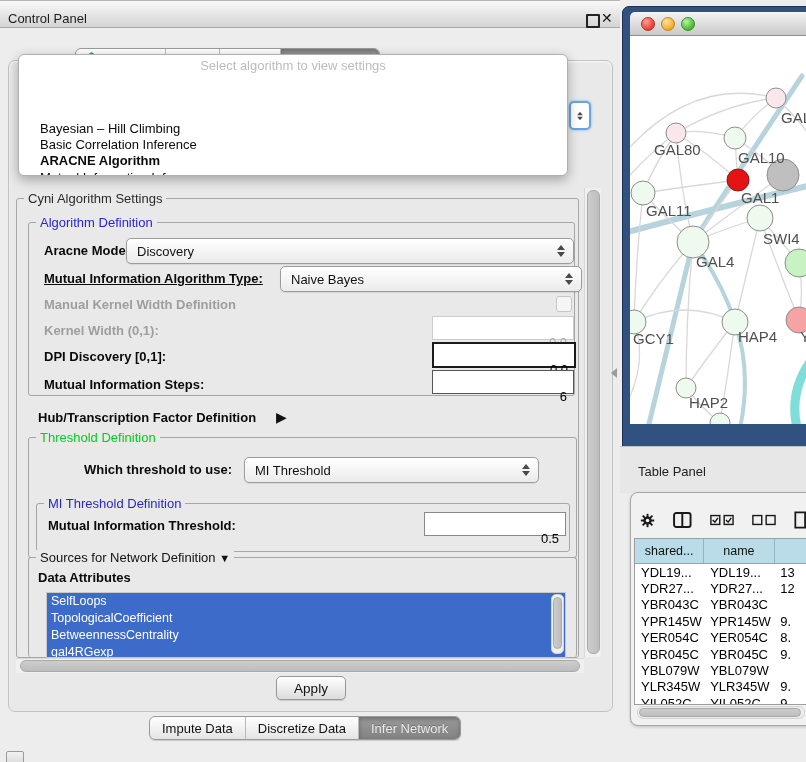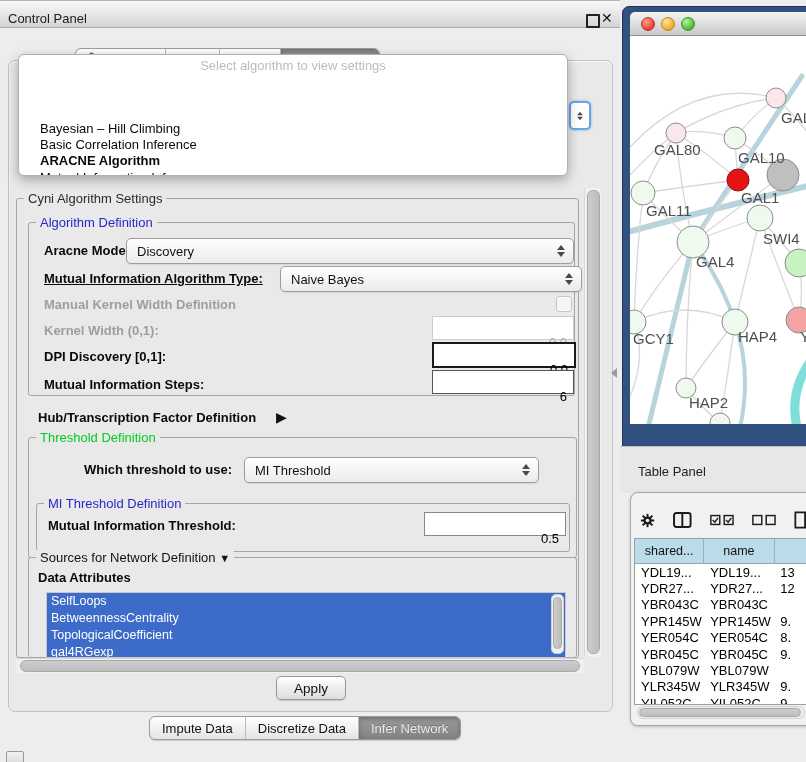--- a/index.html
+++ b/index.html
@@ -216,22 +216,22 @@
 
   <div class="abs group" style="left:28px;top:557px;width:547px;height:99px;border-bottom:none;"></div>
   <div class="group-label abs" style="left:36px;top:550px;color:#111;">
     <span>Sources for Network Definition</span>
     <span style="font-size:11px;">▼</span>
   </div>
   <div class="lbl" style="left:38px;top:570px;">Data Attributes</div>
 
   <div class="abs" id="attr-list">
       <div class="attr-item" style="background: rgb(61, 107, 201);">SelfLoops</div>
+      <div class="attr-item" style="background: rgb(61, 107, 201);">TopologicalCoefficient</div>
       <div class="attr-item" style="background: rgb(61, 107, 201);">BetweennessCentrality</div>
-      <div class="attr-item" style="background: rgb(61, 107, 201);">TopologicalCoefficient</div>
       <div class="attr-item" style="background: rgb(61, 107, 201);">gal4RGexp</div>
     </div>
   <div class="abs" style="left:551px;top:594px;width:11px;height:58px;background:#f0f0f0;border:1px solid #d0d0d0;border-radius:5px;">
     <div class="sb-thumb" style="position:absolute;left:1px;top:2px;width:7px;height:50px;"></div>
   </div>
 
   <div class="abs sb-track-v" style="left:584px;top:188px;width:16px;height:469px;">
     <div class="sb-thumb" style="position:absolute;left:2px;top:2px;width:11px;height:462px;"></div>
   </div>
   <div class="abs" style="left:16px;top:658px;width:568px;height:14px;background:#f0f0f0;border-top:1px solid #d8d8d8;">

